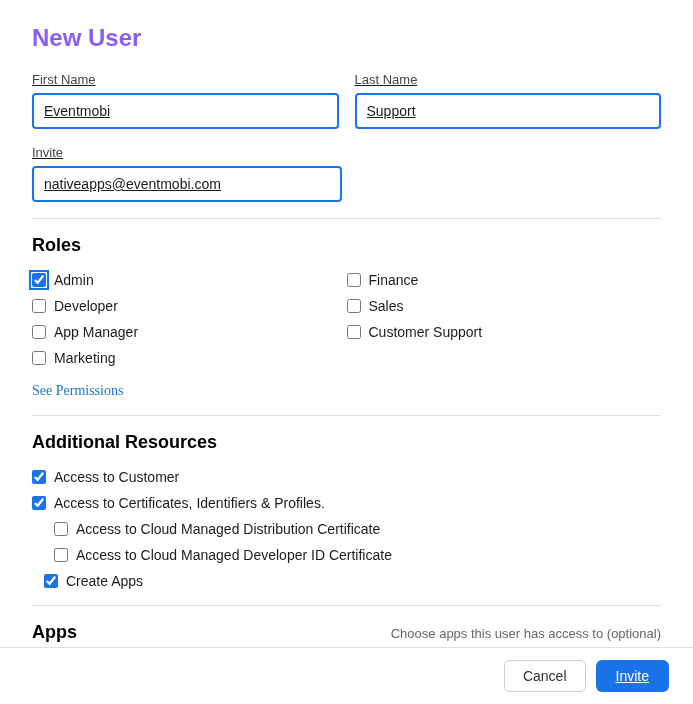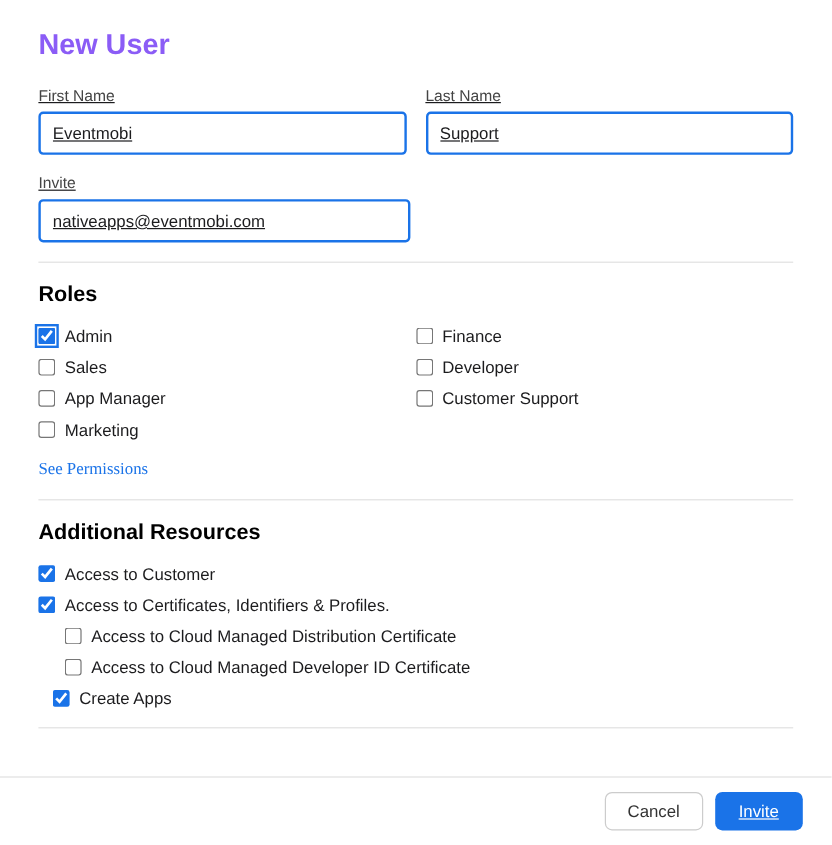--- a/index.html
+++ b/index.html
@@ -212,28 +212,28 @@
 
       <div>
         <div class="checkbox-item">
           <input type="checkbox" id="role-finance" style="">
           <label for="role-finance">Finance</label>
         </div>
       </div>
 
       <div>
         <div class="checkbox-item">
+          <input type="checkbox" id="role-developer" style="">
+          <label for="role-developer">Developer</label>
+        </div>
+      </div>
+      <div>
+        <div class="checkbox-item">
           <input type="checkbox" id="role-sales" style="">
           <label for="role-sales">Sales</label>
-        </div>
-      </div>
-      <div>
-        <div class="checkbox-item">
-          <input type="checkbox" id="role-developer" style="">
-          <label for="role-developer">Developer</label>
         </div>
       </div>
 
       <div>
         <div class="checkbox-item">
           <input type="checkbox" id="role-app-manager" style="">
           <label for="role-app-manager">App Manager</label>
         </div>
       </div>
       <div>
@@ -281,18 +281,24 @@
     </div>
 
     <div class="checkbox-item" style="margin-bottom:10px;padding-left:12px;">
       <input type="checkbox" id="res-create-apps" checked="" style="">
       <label for="res-create-apps">Create Apps</label>
     </div>
   </div>
 
   <hr class="divider">
 
+  <div class="apps-section">
+    <div class="apps-header">
+      <div class="section-title">Apps</div>
+      <div class="apps-note">Choose apps this user has access to (optional)</div>
+    </div>
+  </div>
 </div>
 
 <div class="footer-bar">
   <button class="btn-cancel">Cancel</button>
   <button class="btn-invite">Invite</button>
 </div>
 
 </body></html>

